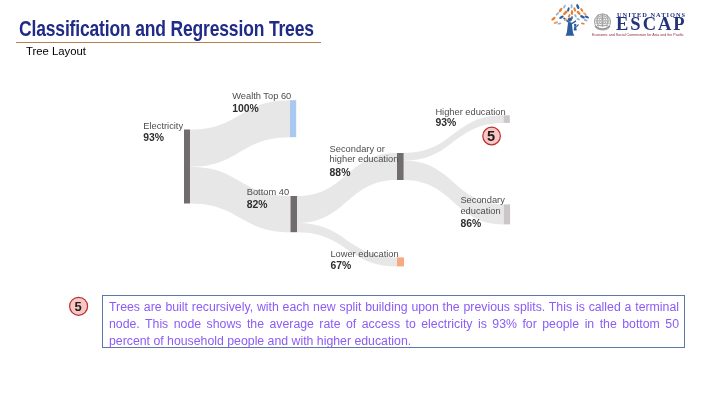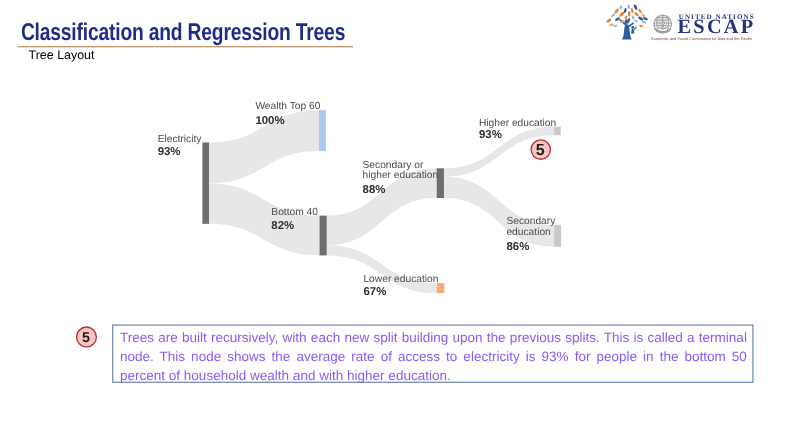--- a/index.html
+++ b/index.html
@@ -117,14 +117,14 @@
   <circle cx="491.6" cy="136" r="8.8" fill="#f8c6c5" stroke="#b8302e" stroke-width="1.2"></circle>
   <text x="491" y="141.2" font-size="14.6" font-weight="bold" fill="#221c1a" text-anchor="middle">5</text>
 
   <circle cx="78.6" cy="306.3" r="9.0" fill="#f8c6c5" stroke="#b8302e" stroke-width="1.2"></circle>
   <text x="78.2" y="310.8" font-size="13" font-weight="bold" fill="#221c1a" text-anchor="middle">5</text>
 </svg>
 
 <div id="boxtext">
   <div class="j">Trees are built recursively, with each new split building upon the previous splits. This is called a terminal</div>
   <div class="j">node. This node shows the average rate of access to electricity is 93% for people in the bottom 50</div>
-  <div class="l">percent of household wealth and with higher education.</div>
+  <div class="l">percent of household people and with higher education.</div>
 </div>
 
 </body></html>

